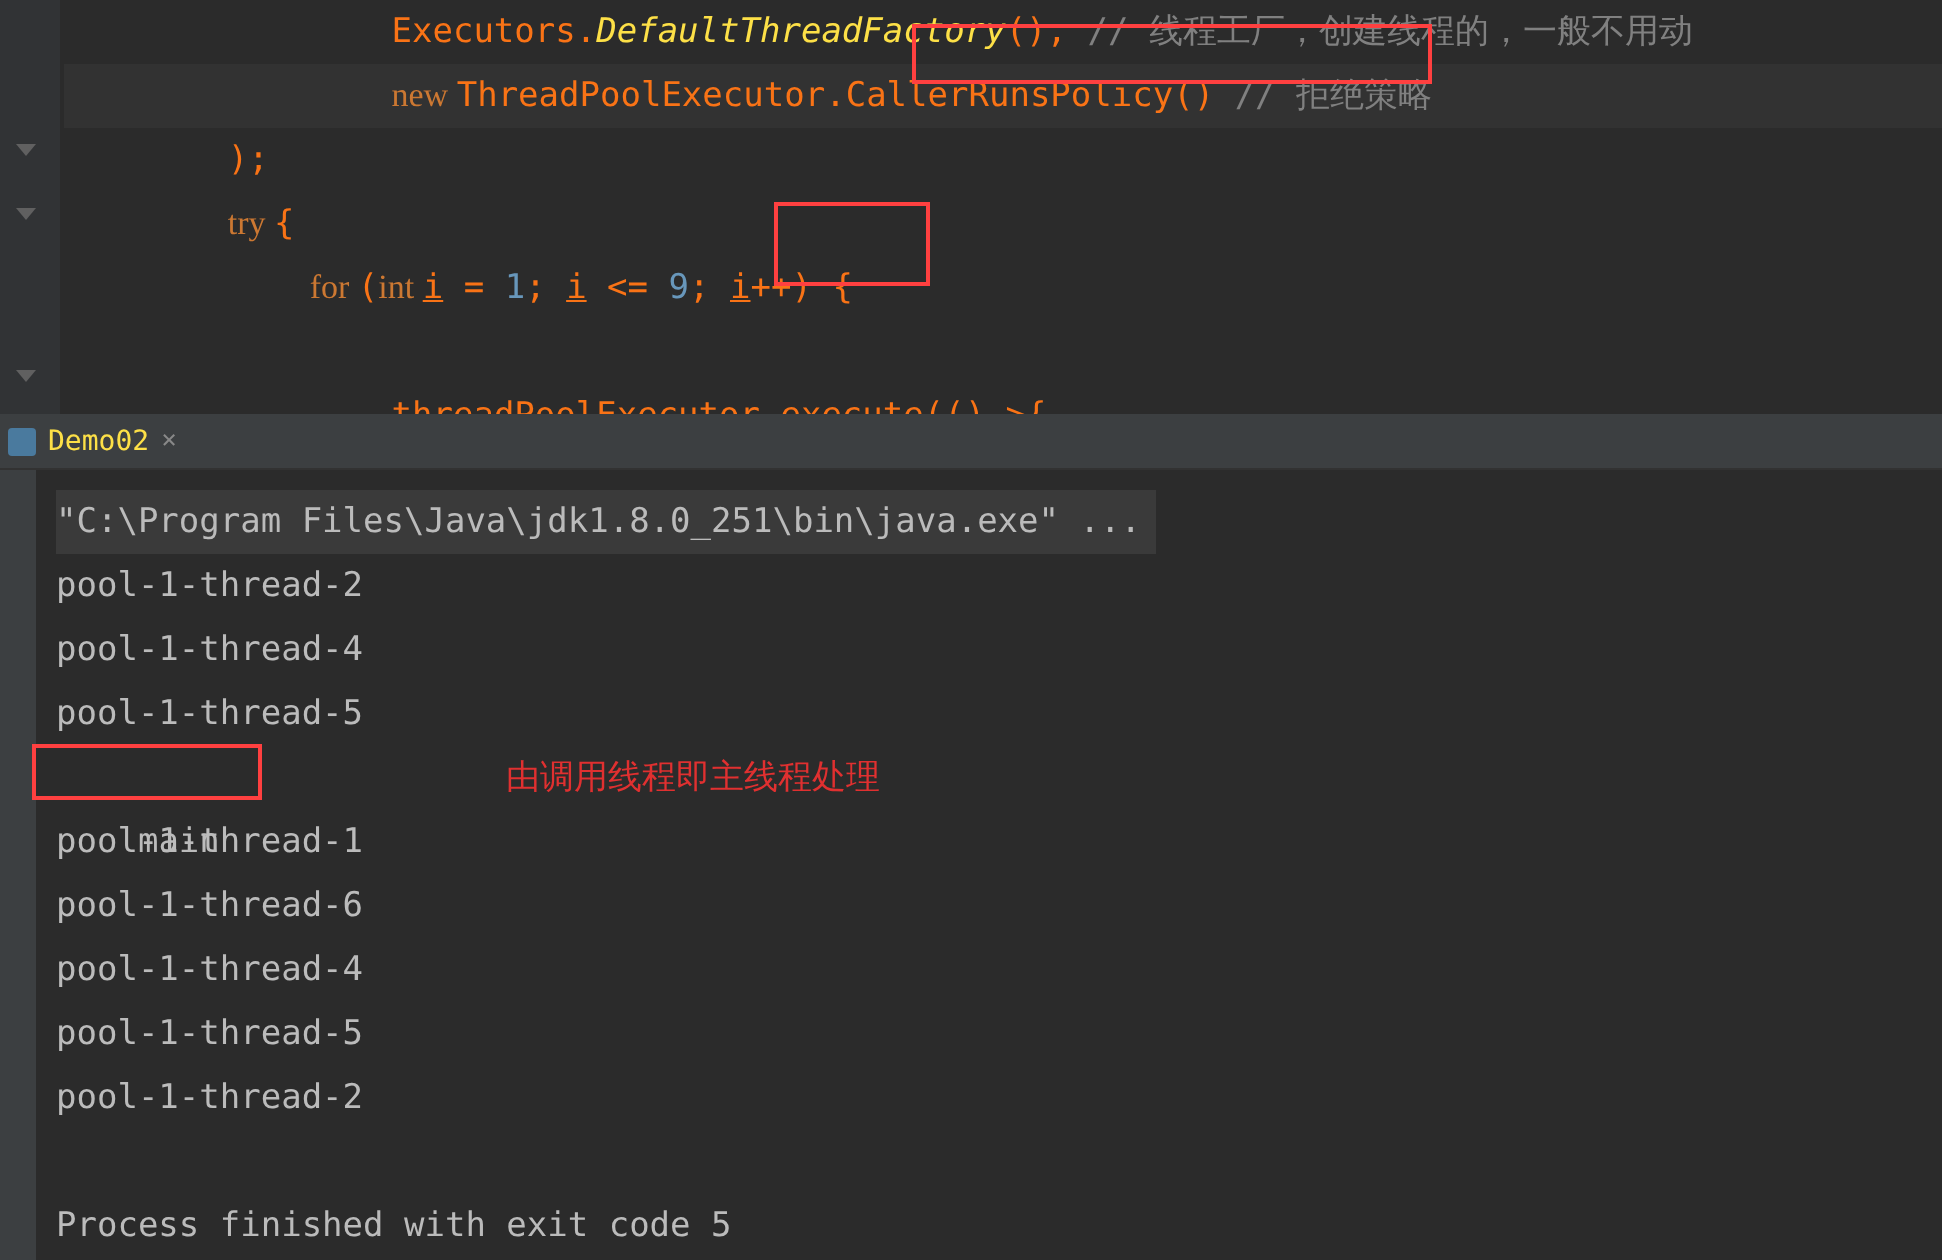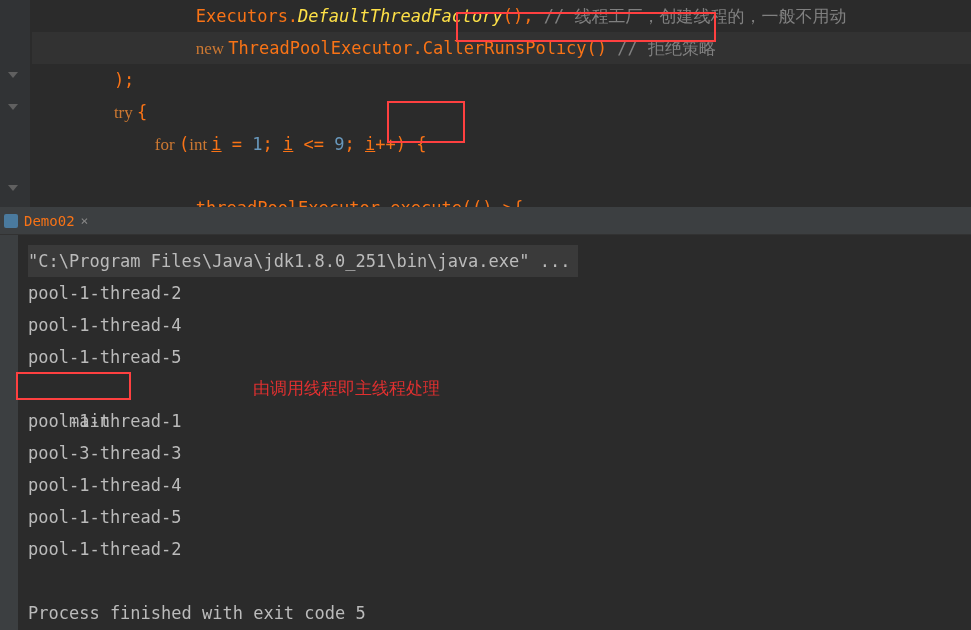--- a/index.html
+++ b/index.html
@@ -76,21 +76,21 @@
       padding-left: 4px;
     }
     .tab-icon {
       width: 14px;
       height: 14px;
       background: #4a7a9e;
       border-radius: 2px;
       margin-right: 6px;
     }
     .tab-label {
-      color: #f97316;
+      color: #fde047;
       font-size: 14px;
       text-align: center;
     }
     .tab-close {
       color: #888;
       margin-left: 6px;
       font-size: 13px;
     }
     .console-area {
       background: #2b2b2b;
@@ -164,21 +164,21 @@
 <div class="console-area">
   <div class="console-line"><span class="console-first">"C:\Program Files\Java\jdk1.8.0_251\bin\java.exe" ...</span></div>
   <div class="console-line">pool-1-thread-2</div>
   <div class="console-line">pool-1-thread-4</div>
   <div class="console-line">pool-1-thread-5</div>
   <div class="console-line">
     <span>main</span>
     <span class="annotation-text" style="left:225px; top:0;">由调用线程即主线程处理</span>
   </div>
   <div class="console-line">pool-1-thread-1</div>
-  <div class="console-line">pool-3-thread-3</div>
+  <div class="console-line">pool-1-thread-6</div>
   <div class="console-line">pool-1-thread-4</div>
   <div class="console-line">pool-1-thread-5</div>
   <div class="console-line">pool-1-thread-2</div>
   <div class="console-line"></div>
   <div class="console-line">Process finished with exit code 5</div>
 </div>
 
 <div class="red-box" style="left:16px; top:372px; width:115px; height:28px;"></div>
 
 </body></html>

